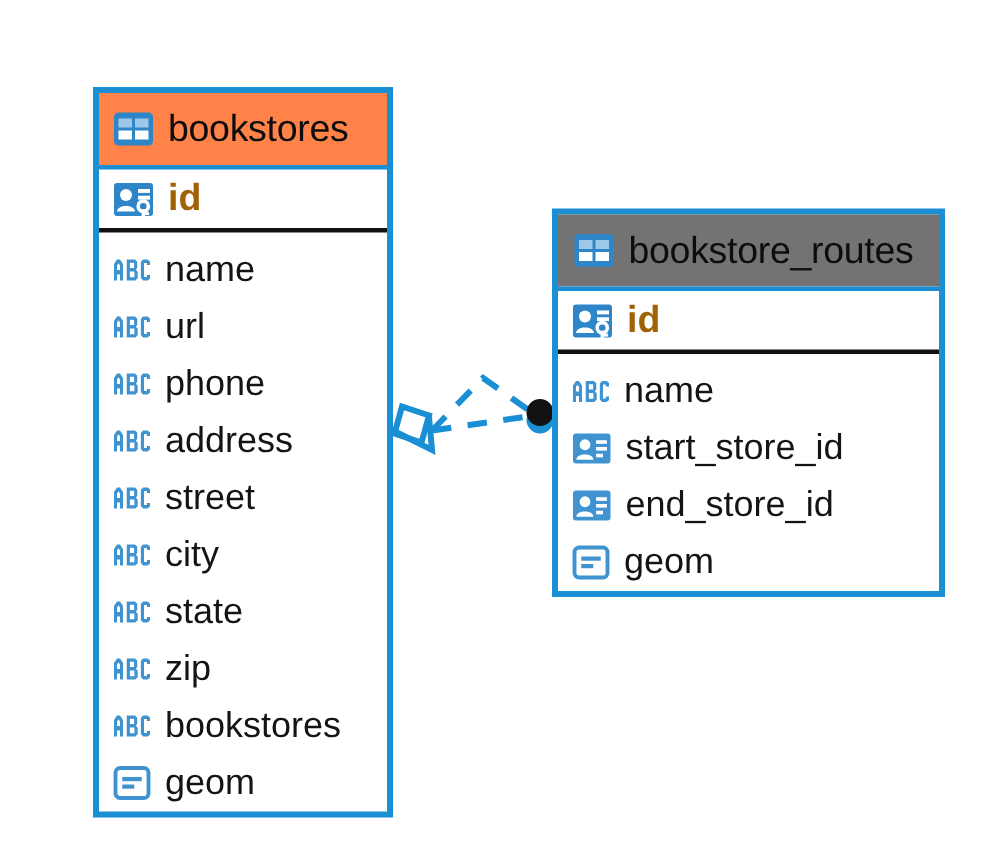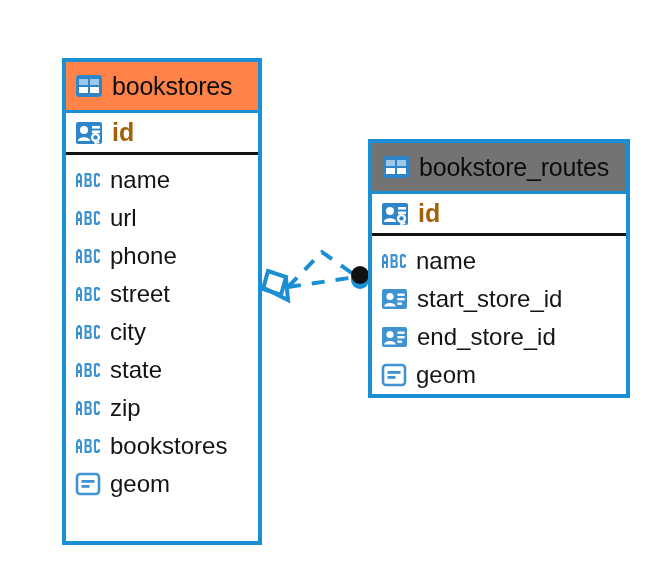--- a/index.html
+++ b/index.html
@@ -179,20 +179,30 @@
         <span class="icon icon-abc">
           <svg viewBox="0 0 26 16" width="26" height="16" xmlns="http://www.w3.org/2000/svg">
             <path d="M1 15 L1 4 L3 1 L5 1 L7 4 L7 15 L5 15 L5 11 L3 11 L3 15 Z M3 8 L5 8 L5 5 L4 3.5 L3 5 Z" fill="#3f93d0"></path>
             <path d="M9.5 1 L15 1 L16.5 2.5 L16.5 6.5 L15.6 7.8 L16.8 9.2 L16.8 13.5 L15.2 15 L9.5 15 Z M11.6 3.2 L11.6 6.7 L14.4 6.7 L14.4 3.2 Z M11.6 9 L11.6 12.8 L14.6 12.8 L14.6 9 Z" fill="#3f93d0"></path>
             <path d="M25 4.6 L22.9 4.6 L22.9 3.4 L21 3.4 L21 12.6 L22.9 12.6 L22.9 11.3 L25 11.3 L25 13.6 L23.4 15 L20.4 15 L18.9 13.4 L18.9 2.6 L20.4 1 L23.4 1 L25 2.4 Z" fill="#3f93d0"></path>
           </svg>
         </span>
         <span class="label">phone</span>
       </div>
 
+      <div class="field-row">
+        <span class="icon icon-abc">
+          <svg viewBox="0 0 26 16" width="26" height="16" xmlns="http://www.w3.org/2000/svg">
+            <path d="M1 15 L1 4 L3 1 L5 1 L7 4 L7 15 L5 15 L5 11 L3 11 L3 15 Z M3 8 L5 8 L5 5 L4 3.5 L3 5 Z" fill="#3f93d0"></path>
+            <path d="M9.5 1 L15 1 L16.5 2.5 L16.5 6.5 L15.6 7.8 L16.8 9.2 L16.8 13.5 L15.2 15 L9.5 15 Z M11.6 3.2 L11.6 6.7 L14.4 6.7 L14.4 3.2 Z M11.6 9 L11.6 12.8 L14.6 12.8 L14.6 9 Z" fill="#3f93d0"></path>
+            <path d="M25 4.6 L22.9 4.6 L22.9 3.4 L21 3.4 L21 12.6 L22.9 12.6 L22.9 11.3 L25 11.3 L25 13.6 L23.4 15 L20.4 15 L18.9 13.4 L18.9 2.6 L20.4 1 L23.4 1 L25 2.4 Z" fill="#3f93d0"></path>
+          </svg>
+        </span>
+        <span class="label">address</span>
+      </div>
 
       <div class="field-row">
         <span class="icon icon-abc">
           <svg viewBox="0 0 26 16" width="26" height="16" xmlns="http://www.w3.org/2000/svg">
             <path d="M1 15 L1 4 L3 1 L5 1 L7 4 L7 15 L5 15 L5 11 L3 11 L3 15 Z M3 8 L5 8 L5 5 L4 3.5 L3 5 Z" fill="#3f93d0"></path>
             <path d="M9.5 1 L15 1 L16.5 2.5 L16.5 6.5 L15.6 7.8 L16.8 9.2 L16.8 13.5 L15.2 15 L9.5 15 Z M11.6 3.2 L11.6 6.7 L14.4 6.7 L14.4 3.2 Z M11.6 9 L11.6 12.8 L14.6 12.8 L14.6 9 Z" fill="#3f93d0"></path>
             <path d="M25 4.6 L22.9 4.6 L22.9 3.4 L21 3.4 L21 12.6 L22.9 12.6 L22.9 11.3 L25 11.3 L25 13.6 L23.4 15 L20.4 15 L18.9 13.4 L18.9 2.6 L20.4 1 L23.4 1 L25 2.4 Z" fill="#3f93d0"></path>
           </svg>
         </span>
         <span class="label">street</span>

